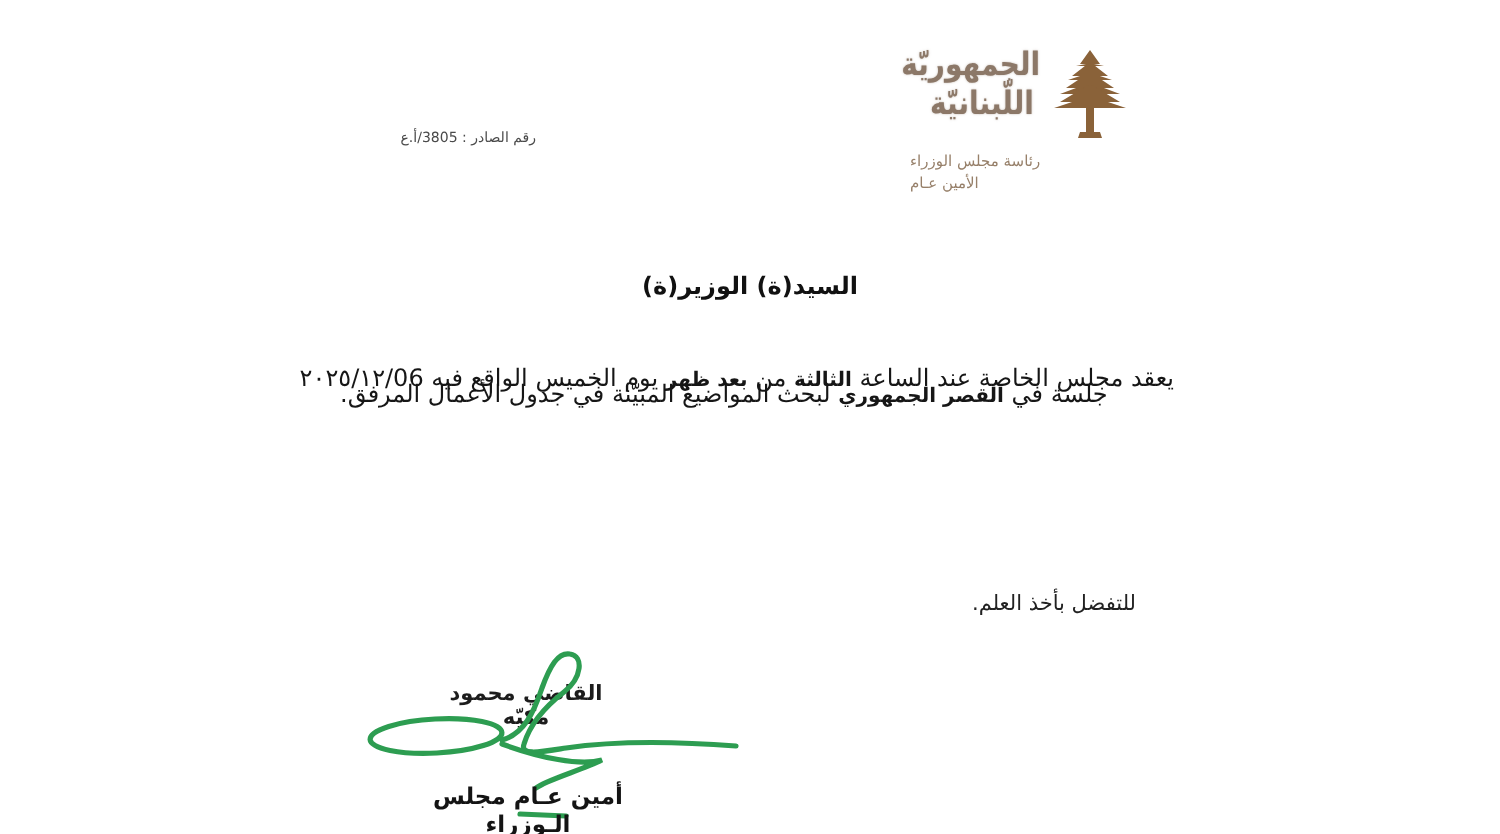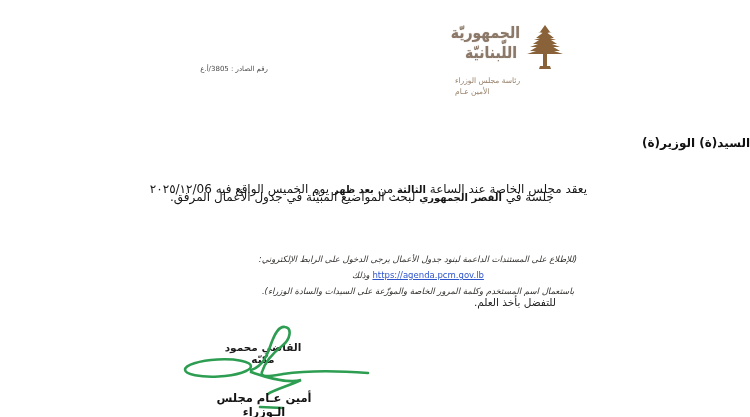--- a/index.html
+++ b/index.html
@@ -17,36 +17,36 @@
                  direction:rtl; font-weight:bold; font-size:14px; line-height:17px;
                  color:#8c7868; transform:scaleY(1.15);
                  text-shadow:0 0 1px rgba(140,120,104,.55); }
   .office { left:455px; width:72px; text-align:left; direction:rtl;
             font-size:7.5px; color:#97806a; }
   .office-1 { top:76px; }
   .office-2 { top:87px; }
   .cedar { top:24px; left:527px; }
 
   
-  .addressee { top:136px; left:0; width:750px; direction:rtl;
+  .addressee { top:136px; left:0; width:750px; text-align:center; direction:rtl;
                font-weight:bold; font-size:12px; color:#111; }
 
   
   .body-line { direction:rtl; font-size:12px; color:#161616; white-space:nowrap; }
   .body-line b { font-size:10px; }
   .body-1 { top:182px; right:163px; text-align:right; }
   .body-2 { top:190px; left:170px; text-align:right; }
 
   
   .note { top:251px; left:228px; width:380px; direction:rtl; text-align:center;
           font-size:8.5px; font-style:italic; color:#33312e; line-height:16px; }
   .note a { text-decoration:underline; font-style:normal; }
 
   
-  .closing { top:296px; right:194px; direction:rtl; font-size:10.5px; color:#222; }
+  .closing { top:296px; right:182px; direction:rtl; font-size:10.5px; color:#222; }
 
   
   .sig-name  { top:341px; left:213px; width:100px; direction:rtl; text-align:center;
                font-weight:bold; font-size:10.5px; color:#1c1c1c; }
   .sig-title { top:391px; left:208px; width:112px; direction:rtl; text-align:center;
                font-weight:bold; font-size:11.5px; color:#141414; letter-spacing:.3px; }
   .sig-svg { top:323px; left:150px; pointer-events:none; }
 </style>
 </head>
 <body>
@@ -75,24 +75,20 @@
 
   <div class="abs office office-1">رئاسة مجلس الوزراء</div>
   <div class="abs office office-2">الأمين عـام</div>
 
   <div class="abs addressee">السيد(ة) الوزير(ة)</div>
 
   <div class="abs body-line body-1"><span>يعقد مجلس الخاصة عند الساعة </span><b>الثالثة</b><span> من </span><b>بعد ظهر</b><span> يوم الخميس الواقع فيه ٢٠٢٥/١٢/06</span></div>
 
   <div class="abs body-line body-2"><span>جلسة في </span><b>القصر الجمهوري</b><span> لبحث المواضيع المبيّنة في جدول الأعمال المرفق.</span></div>
 
-  <div class="abs note">
-    <span>(للإطلاع على المستندات الداعمة لبنود جدول الأعمال يرجى الدخول على الرابط الإلكتروني: </span><a href="#" dir="ltr" style="color:#2f55cc">https://agenda.pcm.gov.lb</a><span> وذلك</span><br>
-    <span>باستعمال اسم المستخدم وكلمة المرور الخاصة والموزّعة على السيدات والسادة الوزراء).</span>
-  </div>
 
   <div class="abs closing">للتفضل بأخذ العلم.</div>
 
   <div class="abs sig-name">القاضي محمود مكيّه</div>
 
   <svg class="abs sig-svg" width="230" height="95" viewBox="0 0 230 95">
     <g fill="none" stroke="#2d9d51" stroke-width="2.6" stroke-linecap="round">
       <ellipse cx="68" cy="45" rx="33" ry="8.5" transform="rotate(-3 68 45)"></ellipse>
       <path d="M101,47 C112,44 117,33 121,21 C125,10 129,3 135,4 C142,5 141,16 132,23 C123,30 115,39 112,49 C110,55 120,53 133,51 C160,47 192,48 218,50"></path>
       <path d="M101,49 C120,56 140,60 151,57 C141,62 123,67 118,71"></path>

